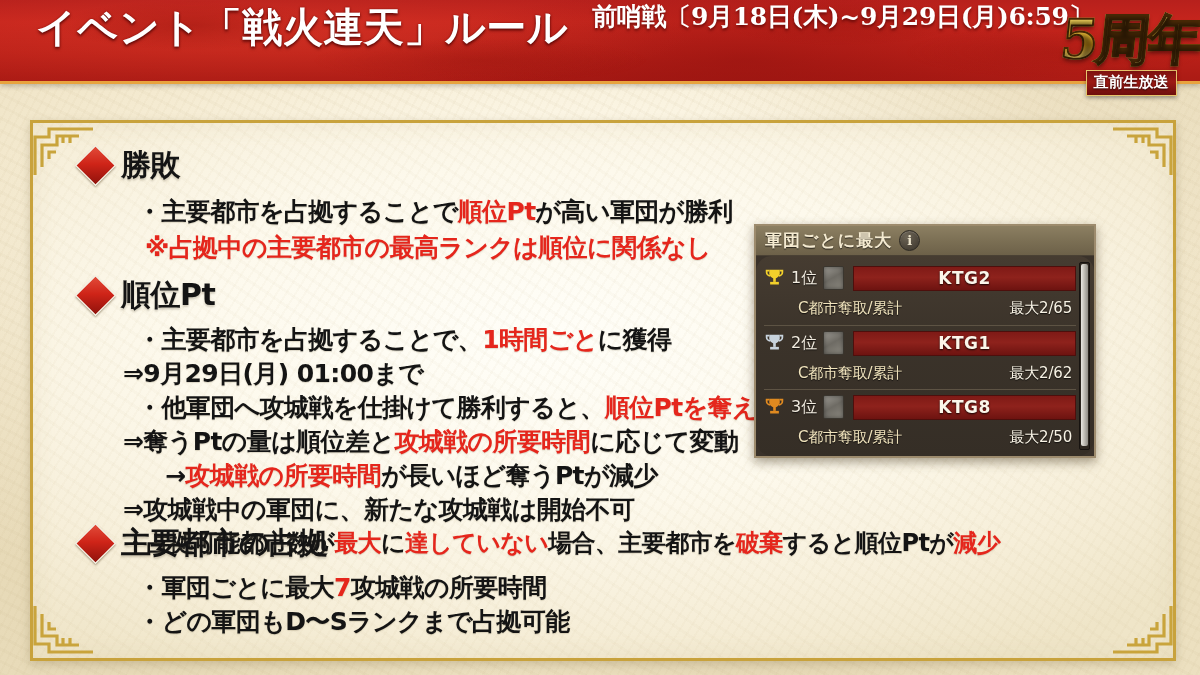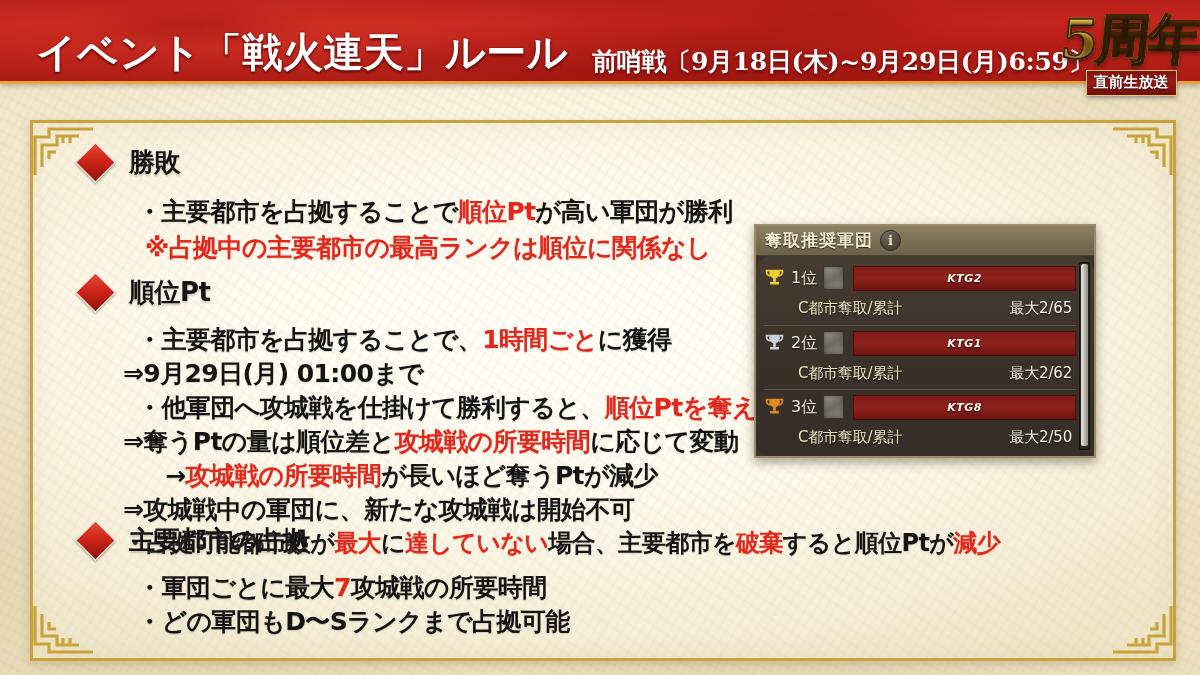--- a/index.html
+++ b/index.html
@@ -39,21 +39,21 @@
   #header::before{
     content:"";position:absolute;inset:0;
     background:
       radial-gradient(ellipse 16% 42% at 16% 30%, rgba(150,20,14,.55) 0%, rgba(0,0,0,0) 70%),
       radial-gradient(ellipse 20% 38% at 40% 72%, rgba(150,20,14,.45) 0%, rgba(0,0,0,0) 70%),
       radial-gradient(ellipse 14% 40% at 70% 26%, rgba(155,22,16,.5) 0%, rgba(0,0,0,0) 70%),
       radial-gradient(ellipse 18% 44% at 88% 62%, rgba(150,20,14,.4) 0%, rgba(0,0,0,0) 70%);
     opacity:.85;
   }
   #title-row{
-    position:absolute;left:36px;top:0;height:80px;display:flex;align-items:flex-end;gap:24px;z-index:2;
+    position:absolute;left:36px;top:0;height:80px;display:flex;align-items:flex-start;gap:24px;z-index:2;
   }
   #main-title{
     font-family:"DejaVu Serif","Liberation Serif",serif;
     font-size:40px;font-weight:bold;color:#fff;letter-spacing:.5px;
     text-shadow:0 2px 3px rgba(70,0,0,.75), 0 0 2px rgba(90,0,0,.6);
   }
   #sub-title{
     font-family:"DejaVu Serif","Liberation Serif",serif;
     font-size:25px;font-weight:bold;color:#fff;letter-spacing:-.3px;
     text-shadow:0 2px 3px rgba(70,0,0,.7);
@@ -104,23 +104,23 @@
   .corner{position:absolute;width:66px;height:58px;pointer-events:none;z-index:4;}
   .corner svg{display:block;width:100%;height:100%;}
   .c-tl{left:-4px;top:-4px;}
   .c-tr{right:-4px;top:-4px;transform:scaleX(-1);}
   .c-bl{left:-4px;bottom:-4px;transform:scaleY(-1);}
   .c-br{right:-4px;bottom:-4px;transform:scale(-1,-1);}
 
   
   #body{position:absolute;left:0;top:0;width:1140px;height:535px;z-index:6;}
   .sec-head{
-    position:absolute;display:flex;align-items:center;gap:19px;
-    font-family:"DejaVu Sans","Liberation Sans",sans-serif;
-    font-size:26px;font-weight:bold;color:#141414;letter-spacing:-.5px;
+    position:absolute;display:flex;align-items:center;gap:11px;
+    font-family:"DejaVu Sans","Liberation Sans",sans-serif;
+    font-size:30px;font-weight:bold;color:#141414;letter-spacing:-.5px;
     text-shadow:0 2px 2px rgba(120,110,85,.30);
   }
   .diamond{
     width:27px;height:27px;flex:none;position:relative;transform:rotate(45deg);
     background:linear-gradient(135deg,#e24c3a 0%,#cf2418 46%,#8f120c 100%);
     border:1px solid #f2efe4;
     box-shadow:1px 1px 2px rgba(90,70,40,.45);
   }
   .line{
     position:absolute;white-space:nowrap;
@@ -180,23 +180,22 @@
     box-shadow:inset 0 0 4px rgba(0,0,0,.45);
   }
   .name-bar{
     flex:1;height:23px;margin-left:3px;
     background:linear-gradient(180deg,#7f1a16 0%,#8e221c 45%,#6d1310 100%);
     border:1px solid #4d0f0c;
     display:flex;align-items:center;justify-content:center;
   }
   .name-bar span{
     font-family:"DejaVu Sans","Liberation Sans",sans-serif;
-    font-size:11px;font-weight:bold;color:#fbf6ea;letter-spacing:.5px;
+    font-size:17px;font-weight:bold;color:#fbf6ea;letter-spacing:.5px;
     text-shadow:0 1px 2px rgba(0,0,0,.85);
-    font-style:italic;
   }
   .rank-bottom{
     display:flex;align-items:center;justify-content:space-between;
     padding:0 4px 0 34px;height:26px;gap:10px;
   }
   .metric,.metric-val{
     font-family:"DejaVu Sans","Liberation Sans",sans-serif;
     font-size:15px;color:#f1e4bd;letter-spacing:-.2px;
     text-shadow:0 1px 1px rgba(0,0,0,.7);
   }
@@ -313,21 +312,21 @@
         <span>・軍団ごとに最大</span><span class="r">7</span><span>攻城戦の所要時間</span>
       </div>
       <div class="line" style="left:104px; top:482px;">
         <span>・どの軍団もD〜Sランクまで占拠可能</span>
       </div>
     </div>
   </div>
 
   <div id="panel">
     <div id="panel-head">
-      <span id="panel-title">奪取推奨軍団</span>
+      <span id="panel-title">軍団ごとに最大</span>
       <span class="info-icon">i</span>
     </div>
 
     <div id="panel-list">
 
       <div class="rank-row">
         <div class="rank-top">
           <span class="trophy">
             <svg viewBox="0 0 24 24">
                 <path d="M6 3h12v4a6 6 0 0 1-12 0z" fill="#f2d02b"></path>

